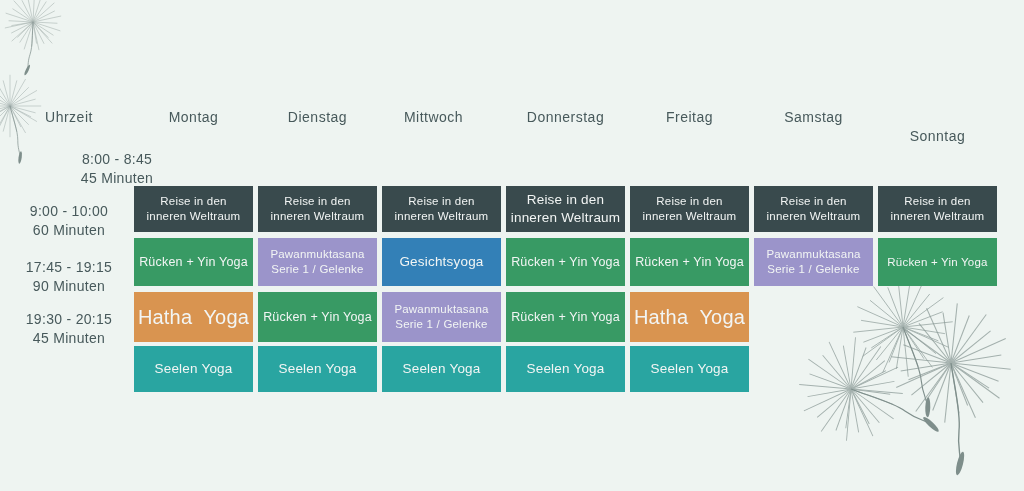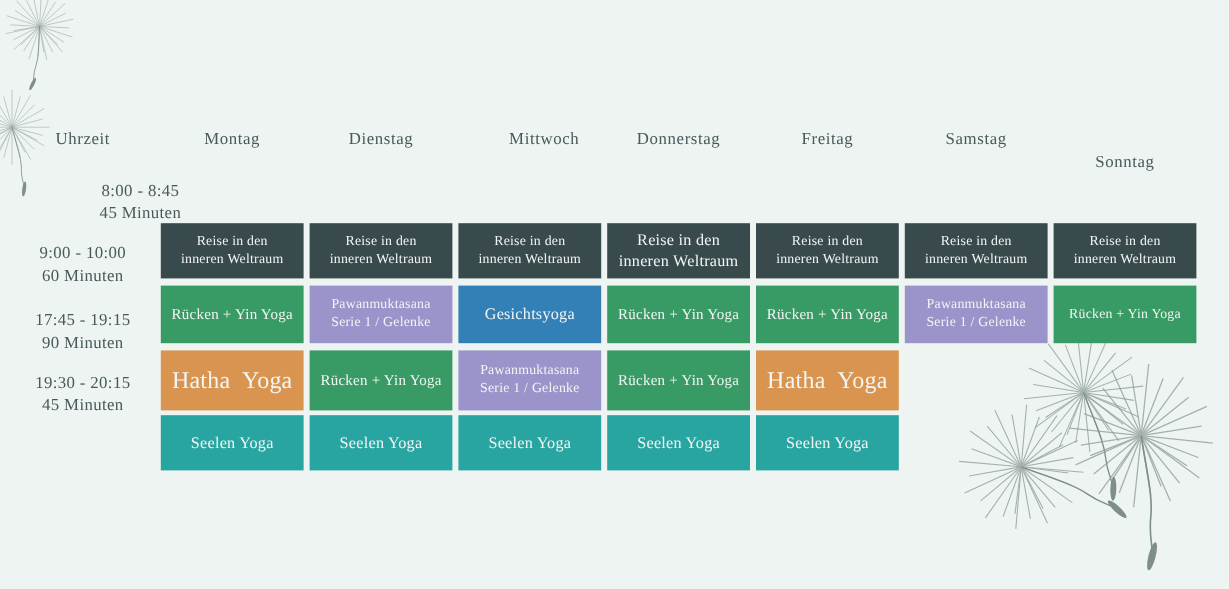--- a/index.html
+++ b/index.html
@@ -1,21 +1,21 @@
 <!DOCTYPE html>
 <html style="--c-background: #eef4f1; --c-heading_text: #47595b; --c-cell_text: #f2f5f4; --c-dark: #394a4d; --c-green: #389a64; --c-purple: #9b94ca; --c-blue: #3380b7; --c-orange: #d99450; --c-teal: #29a5a1; --c-illustration: #8b9a97;"><head>
 <meta charset="utf-8">
 <style>
   html,body{margin:0;padding:0;}
   body{
     width:1024px;height:491px;overflow:hidden;
     font-family:"Liberation Sans", sans-serif;
     background:var(--c-background,#eef4f1);
   }
-  .stage{position:relative;width:1024px;height:491px;font-family:Liberation Serif, serif;}
+  .stage{position:relative;width:1024px;height:491px;}
   svg.deco{position:absolute;left:0;top:0;pointer-events:none;}
 
   .time-header,.day-header{
     position:absolute;top:109px;height:18px;
     font-size:14px;letter-spacing:.5px;
     color:var(--c-heading_text,#47595b);
     text-align:center;
   }
   .time-header{left:0;width:138px;}
   .day-header{width:119px;}
@@ -88,21 +88,21 @@
       <use href="#seedling" transform="translate(851,389) rotate(-55) scale(1.3)"></use>
       <use href="#seedling" transform="translate(903,327) rotate(-6) scale(1.25)"></use>
       <use href="#seedling" transform="translate(951,363) rotate(6) scale(1.5)"></use>
     </g>
   </svg>
 
   <div class="time-header">Uhrzeit</div>
   <div>
       <div class="day-header" style="left: 134px;">Montag</div>
       <div class="day-header" style="left: 258px;">Dienstag</div>
-      <div class="day-header" style="left: 394px;">Mittwoch</div>
+      <div class="day-header" style="left: 374px;">Mittwoch</div>
       <div class="day-header" style="left: 506px;">Donnerstag</div>
       <div class="day-header" style="left: 630px;">Freitag</div>
       <div class="day-header" style="left: 754px;">Samstag</div>
       <div class="day-header" style="left: 878px; margin-top: 19px;">Sonntag</div>
     </div>
 
   <div>
       <div class="time-label" style="top: 150px; margin-left: 48px;">8:00 - 8:45
 45 Minuten</div>
       <div class="cell fs-sm" style="left: 134px; top: 146px; width: 119px; height: 46px; background: var(--c-dark);">Reise in den

